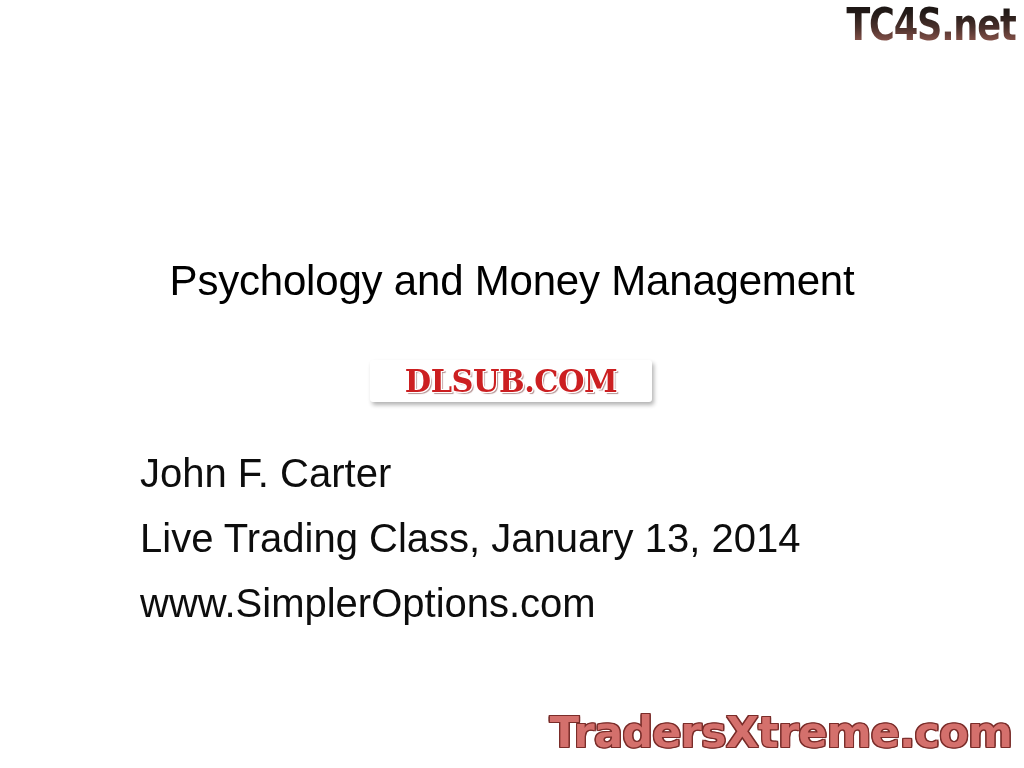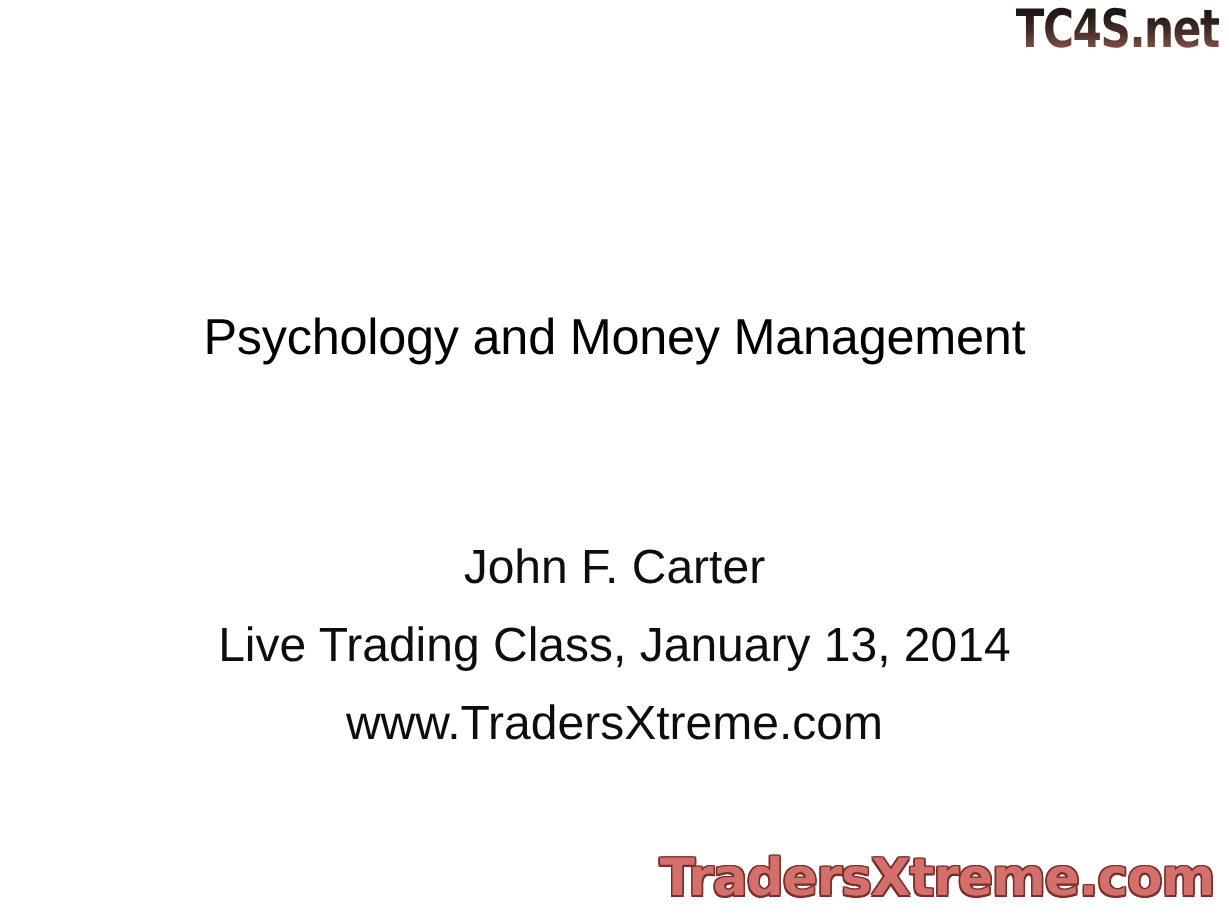--- a/index.html
+++ b/index.html
@@ -38,21 +38,20 @@
     letter-spacing: -0.2px;
     white-space: pre-line;
   }
 
   
   #subtitle-block {
     position: absolute;
     left: 140px;
     top: 441px;
     width: 744px;
-    text-align: center;
     color: #0d0d0d;
     font-family: "Liberation Sans", sans-serif;
     font-weight: 400;
     font-size: 40px;
     line-height: 65px;
   }
   .subtitle-line {
     display: block;
   }
 
@@ -157,21 +156,25 @@
 </head>
 <body>
 
 <div id="slide">
 
   <div id="title-block">Psychology and Money Management</div>
 
   <div id="subtitle-block">
     <span class="subtitle-line">John F. Carter</span>
     <span class="subtitle-line">Live Trading Class, January 13, 2014</span>
-    <span class="subtitle-line">www.TradersXtreme.com</span>
+    <span class="subtitle-line">www.SimplerOptions.com</span>
   </div>
 
   <div id="wm-tc4s">TC4S.net</div>
 
+  <div id="wm-dlsub">
+    <div class="wm-plate"></div>
+    <div class="wm-text">DLSUB.COM</div>
+  </div>
 
   <div id="wm-traders">TradersXtreme.com</div>
 
 </div>
 
 </body></html>

